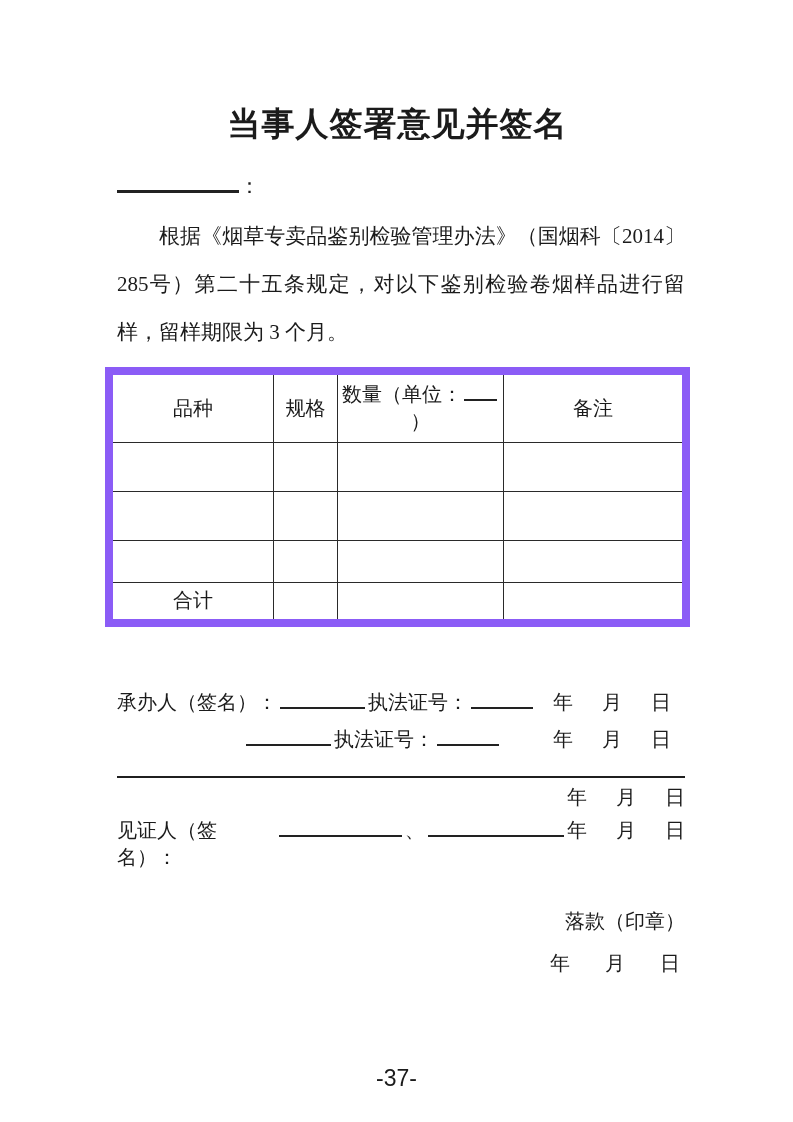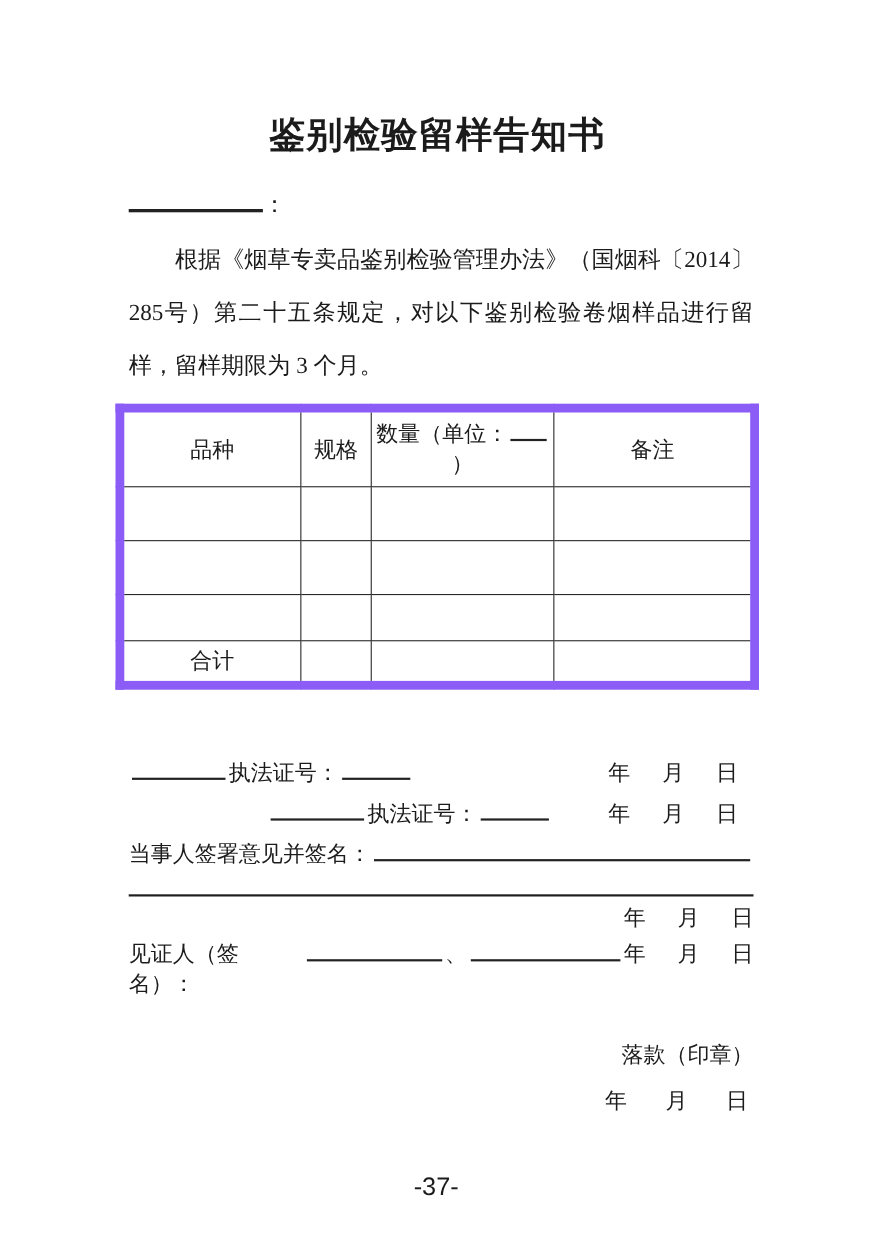--- a/index.html
+++ b/index.html
@@ -124,21 +124,21 @@
     font-family: "Liberation Sans", sans-serif;
     font-size: 23px;
     color: #1b1b1b;
   }
 </style>
 </head>
 <body>
 
 <div class="content">
 
-  <h1 class="doc-title">鉴别检验留样告知书</h1>
+  <h1 class="doc-title">当事人签署意见并签名</h1>
 
   <div class="addressee">
     <span class="blank addressee-blank"></span>
       <span>：</span>
   </div>
 
   <p class="para">根据《烟草专卖品鉴别检验管理办法》（国烟科〔2014〕285号）第二十五条规定，对以下鉴别检验卷烟样品进行留样，留样期限为 3 个月。</p>
 
   <table class="sample-table">
     <tbody>
@@ -171,20 +171,21 @@
         <td></td>
         <td></td>
         <td></td>
       </tr>
     </tbody>
   </table>
 
   <div class="sig-block">
 
     <div class="sig-line">
+      <span>承办人（签名）：</span>
         <span class="blank blank-handler"></span>
         <span>执法证号：</span>
         <span class="blank blank-license"></span>
       <span class="dates offset">
         <span>年</span>
           <span>月</span>
           <span>日</span>
       </span>
     </div>
 
@@ -192,24 +193,20 @@
       <span class="blank blank-handler"></span>
         <span>执法证号：</span>
         <span class="blank blank-license"></span>
       <span class="dates offset">
         <span>年</span>
           <span>月</span>
           <span>日</span>
       </span>
     </div>
 
-    <div class="sig-line">
-      <span>当事人签署意见并签名：</span>
-        <span class="blank blank-fill"></span>
-    </div>
 
     <div class="rule-line"></div>
 
     <div class="sig-line compact dates-only">
       <span class="dates">
         <span>年</span>
           <span>月</span>
           <span>日</span>
       </span>
     </div>

